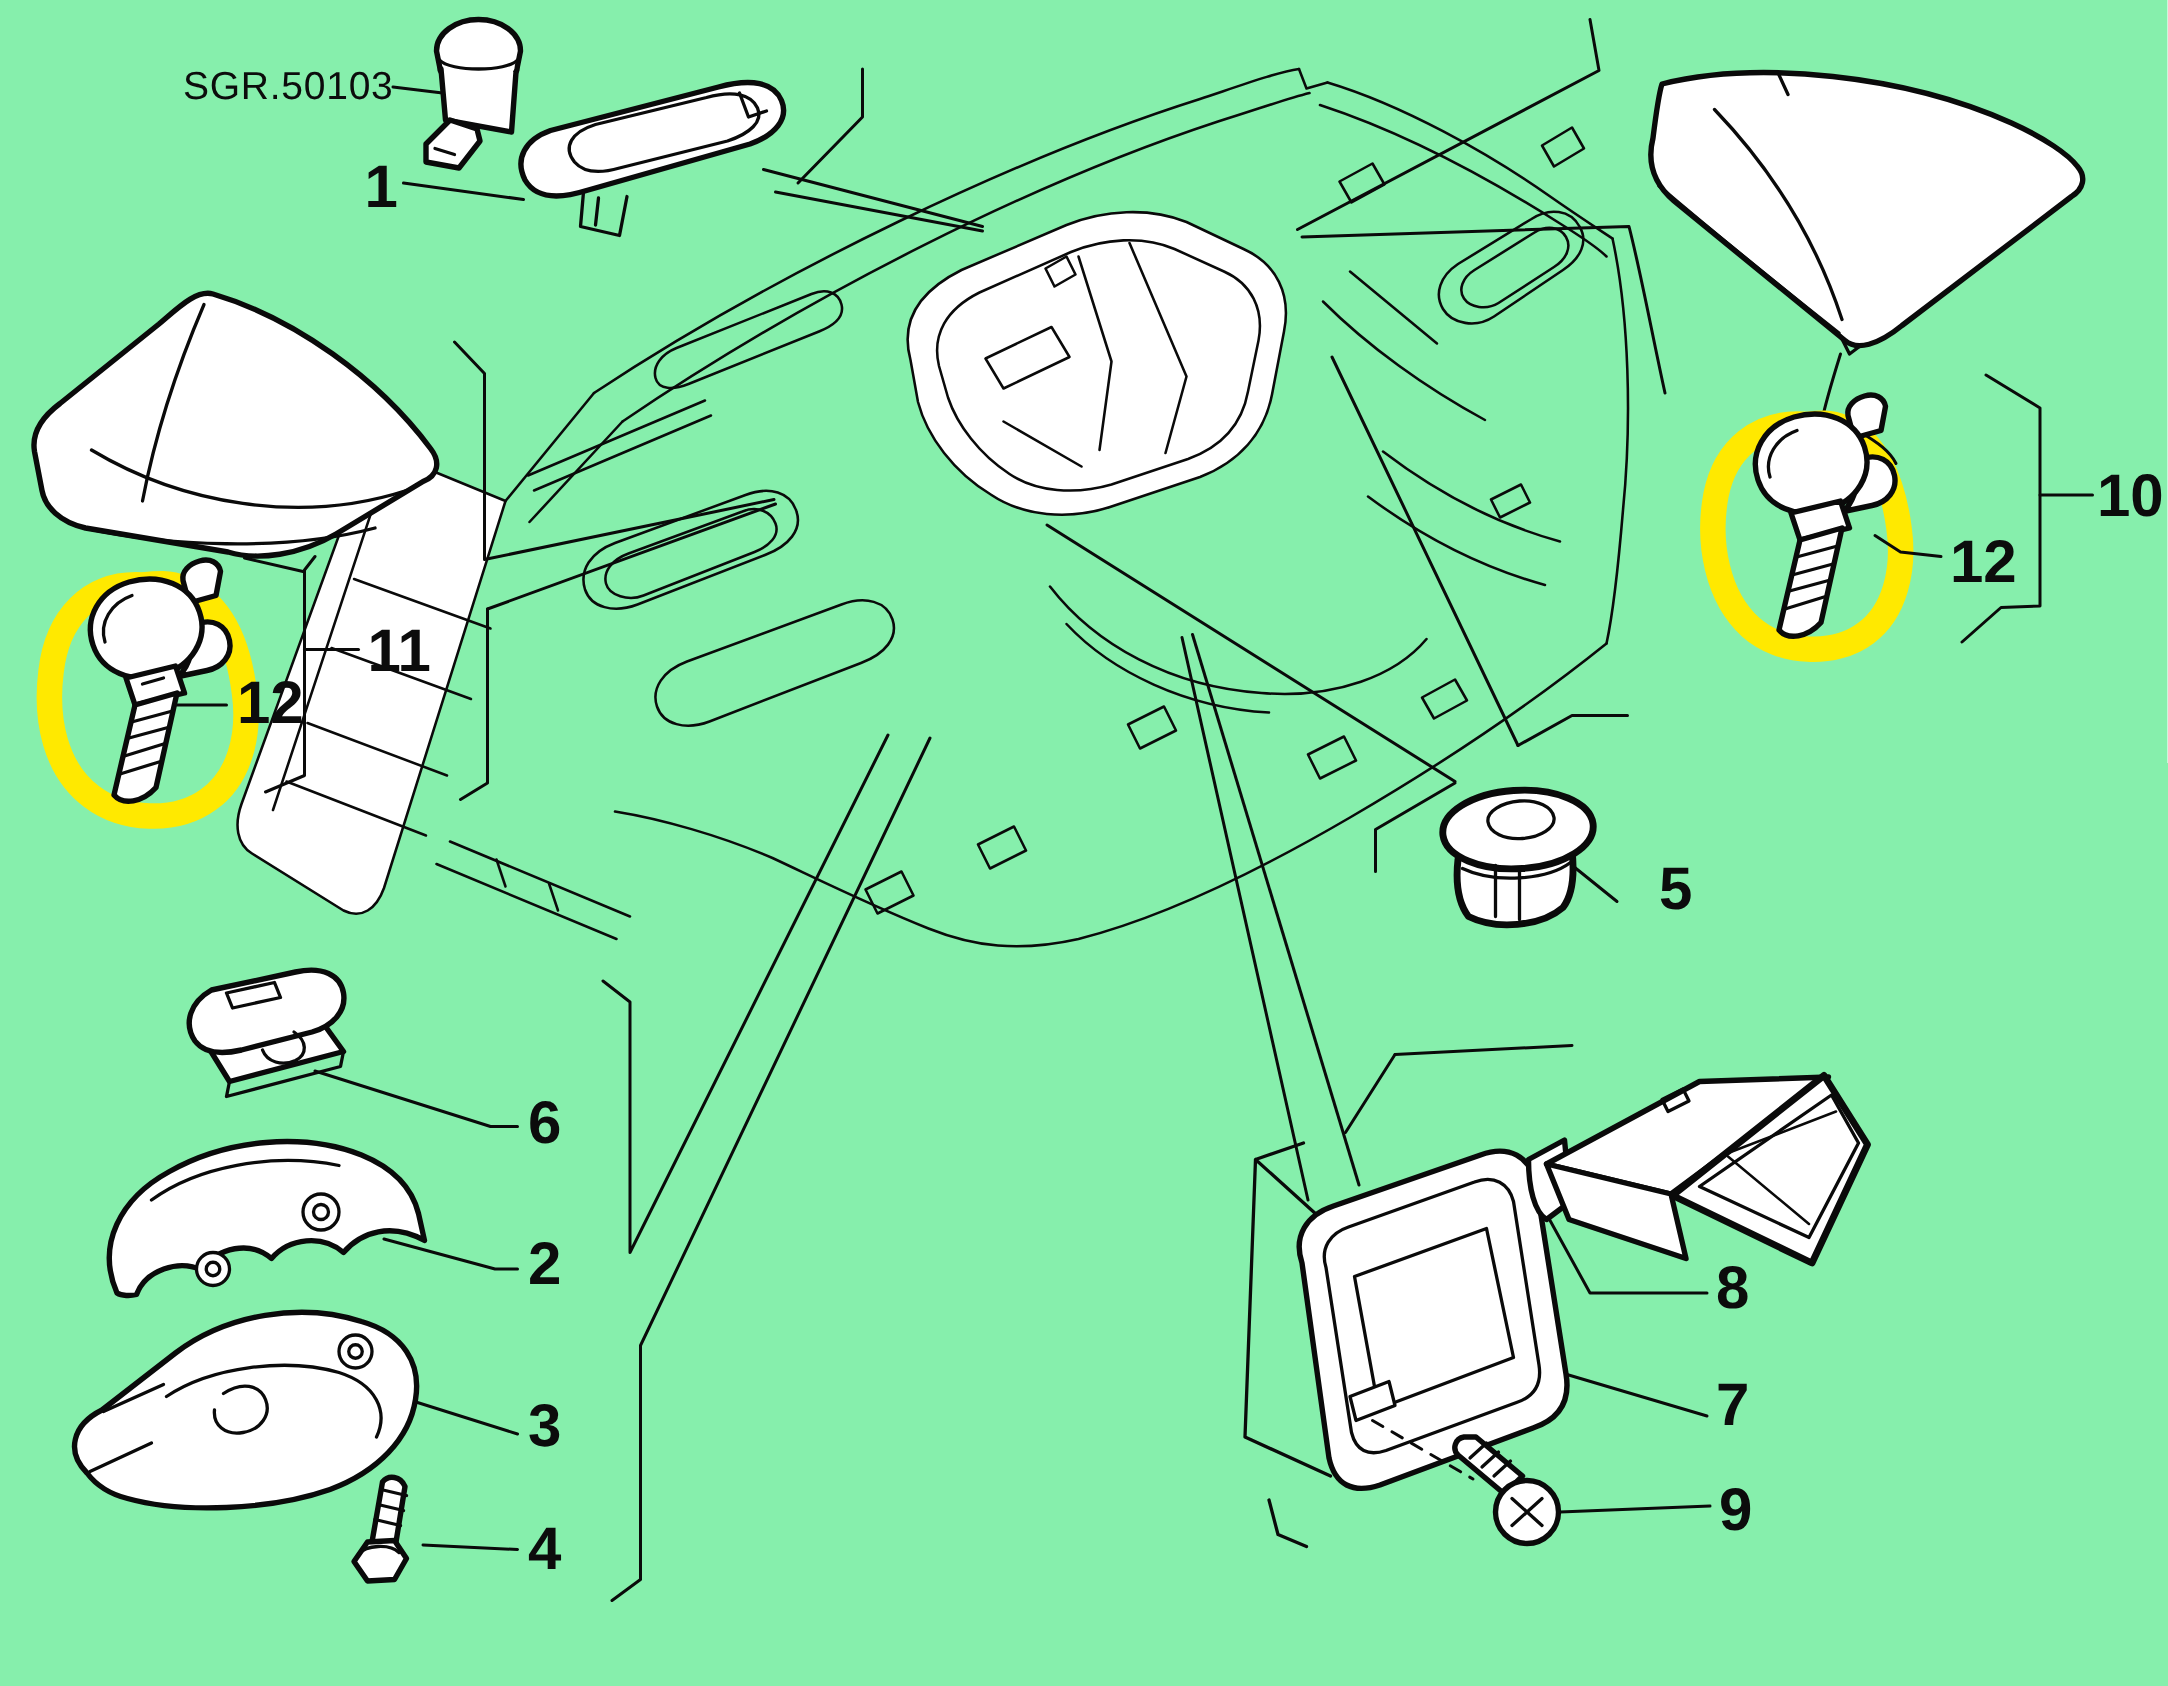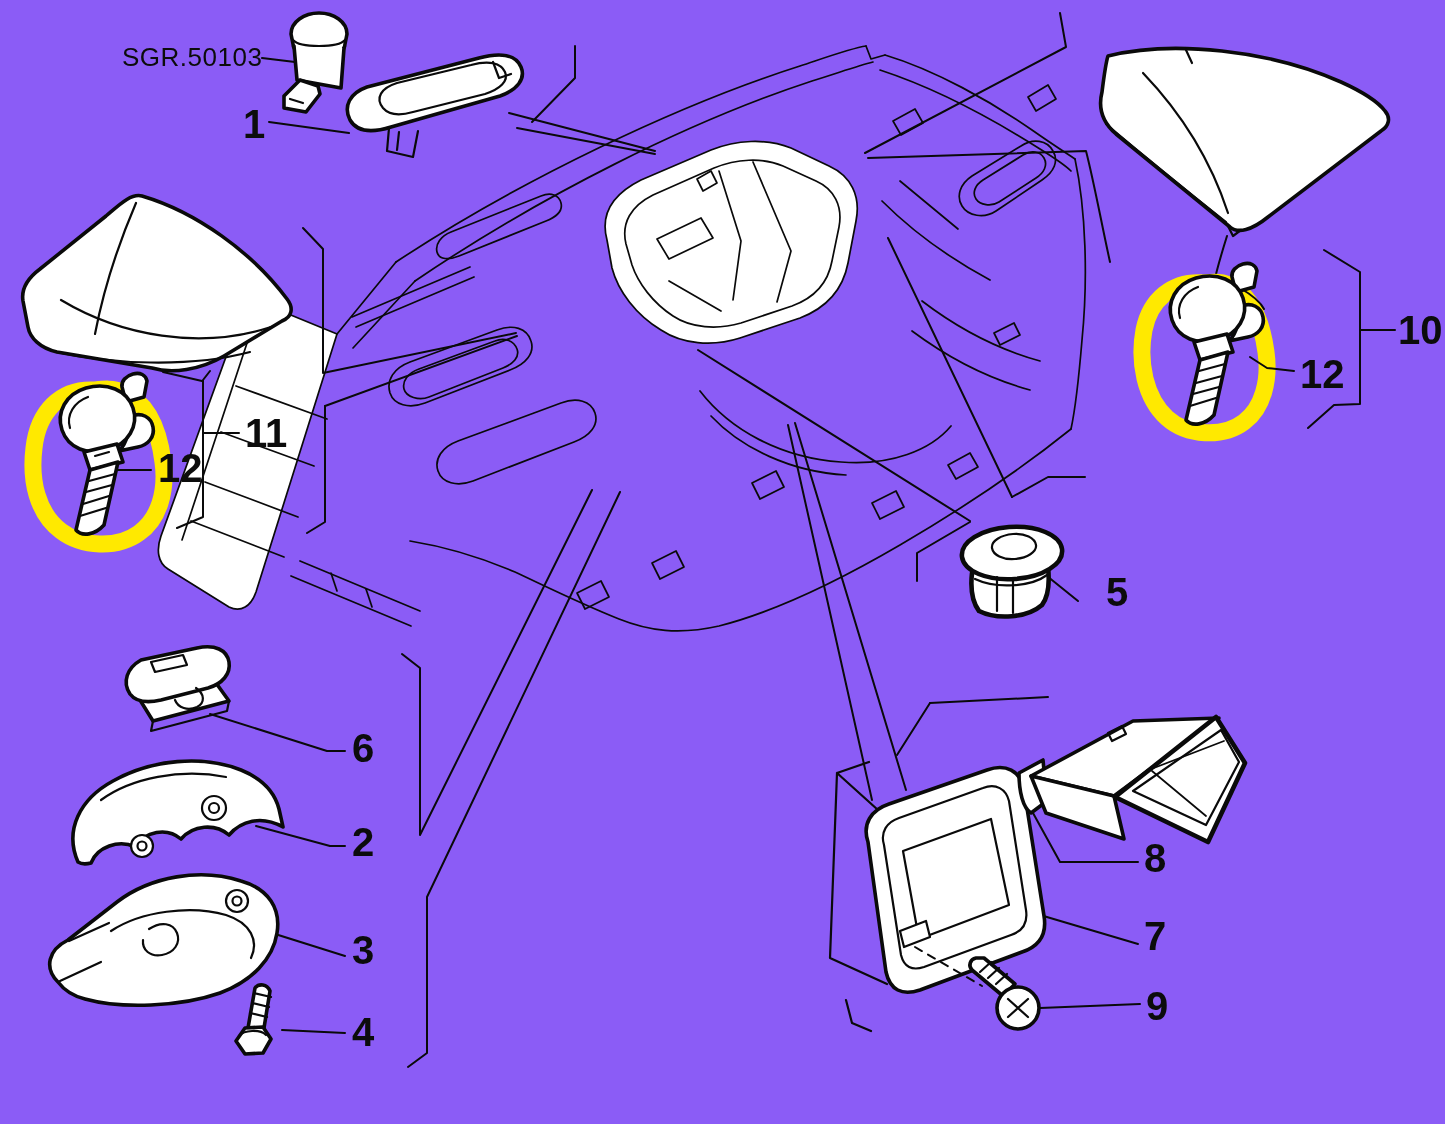--- a/index.html
+++ b/index.html
@@ -13,21 +13,21 @@
   .pd{fill:none;stroke:#0a0a0a;stroke-width:2.2;stroke-linecap:round;stroke-linejoin:round;}
   .pdf{fill:#ffffff;stroke:#0a0a0a;stroke-width:2.2;stroke-linecap:round;stroke-linejoin:round;}
   .hl{fill:none;stroke:#ffe900;stroke-width:17;stroke-linecap:round;stroke-linejoin:round;}
   .dash{stroke-dasharray:8 7;}
   .num{font-family:"Liberation Sans",sans-serif;font-weight:700;font-size:40px;fill:#0c0c0c;}
   .code{font-family:"Liberation Sans",sans-serif;font-weight:400;font-size:26px;fill:#0c0c0c;letter-spacing:.5px;}
 </style>
 </head>
 <body>
 
-<div class="stage" style="background: #8b5cf6;">
+<div class="stage" style="background: #86efac;">
 <svg width="1445" height="1124" viewBox="0 0 1445 1124">
 
   <g>
     <path class="ln1" d="M396,262 C520,180 680,104 800,66 C830,56 852,48 866,46"></path>
     <path class="ln1" d="M866,46 L871,59 L885,55"></path>
     <path class="ln1" d="M885,55 C935,70 992,102 1032,130 C1052,144 1066,153 1075,159"></path>
     <path class="ln1" d="M415,281 C540,196 690,121 812,81 C838,73 857,66 873,62"></path>
     <path class="ln1" d="M880,70 C932,87 988,116 1040,149 C1056,159 1065,165 1071,171"></path>
     <path class="ln1" d="M1075,159 C1086,210 1088,280 1082,340 C1079,376 1076,406 1071,429"></path>
     <path class="ln1" d="M1071,429 C1020,470 960,510 900,545 C840,580 778,611 719,626 C679,635 649,631 619,619 C579,603 545,586 515,572 C480,557 441,546 410,541"></path>

